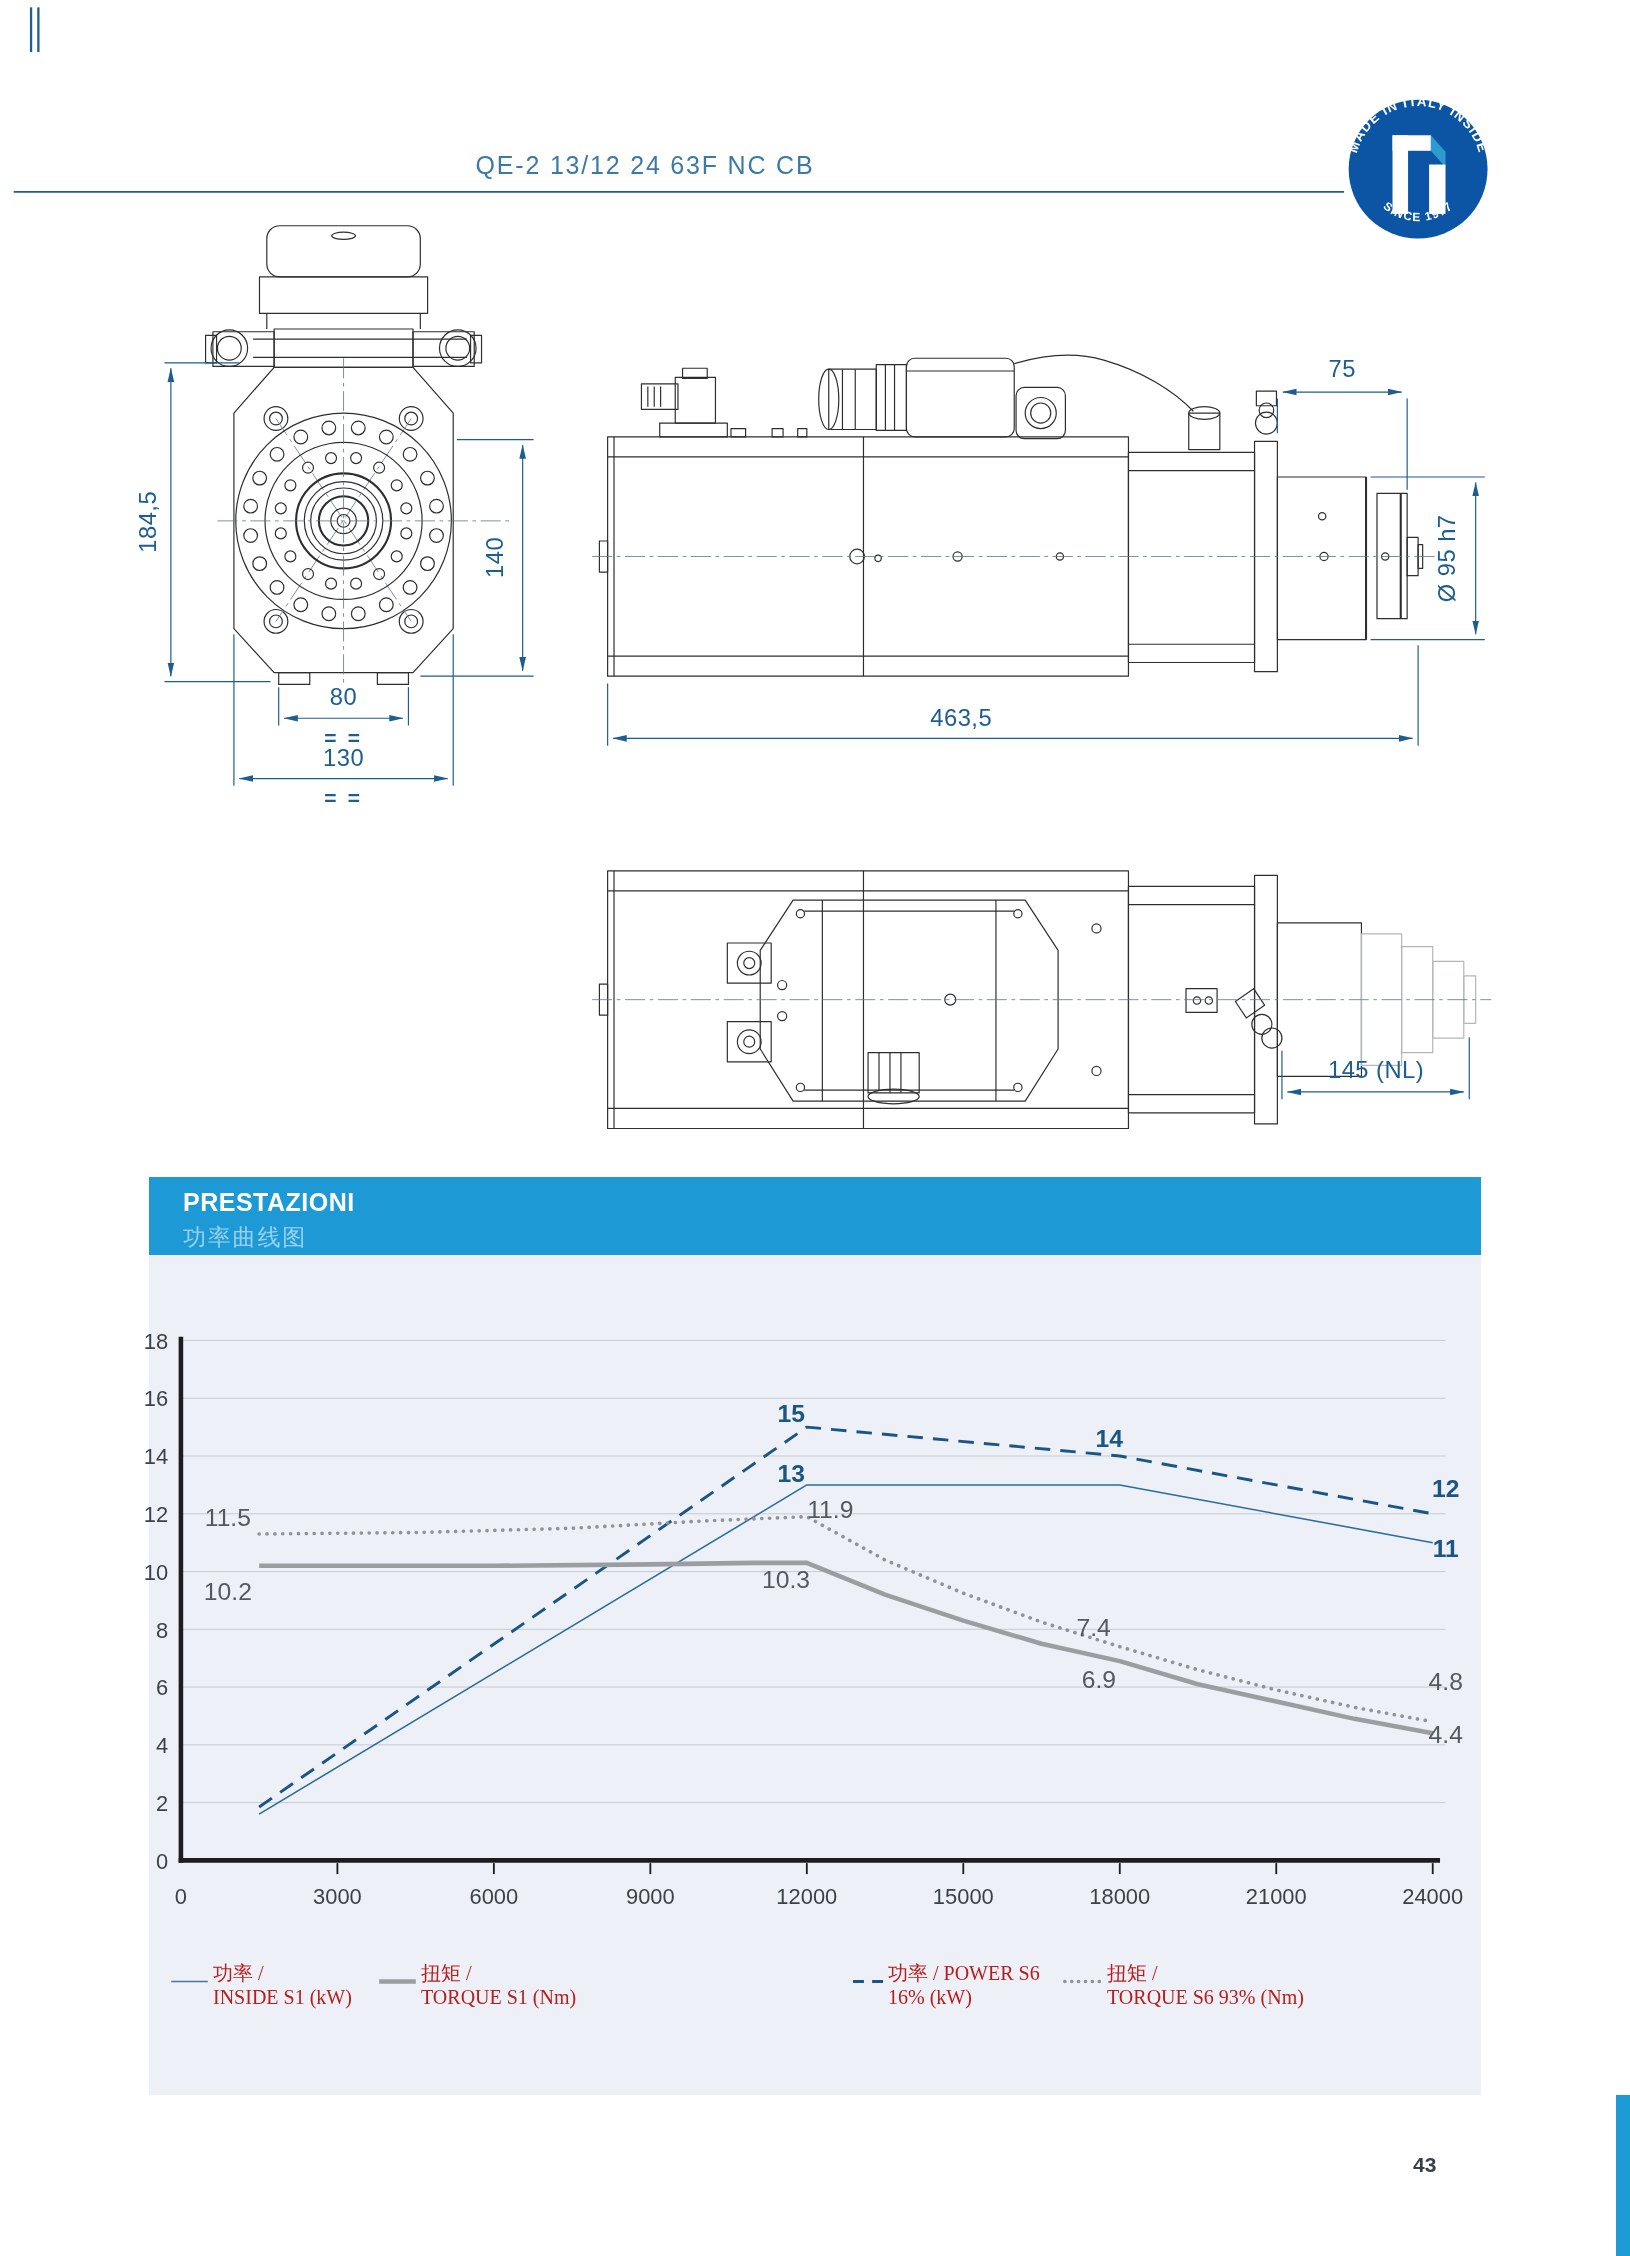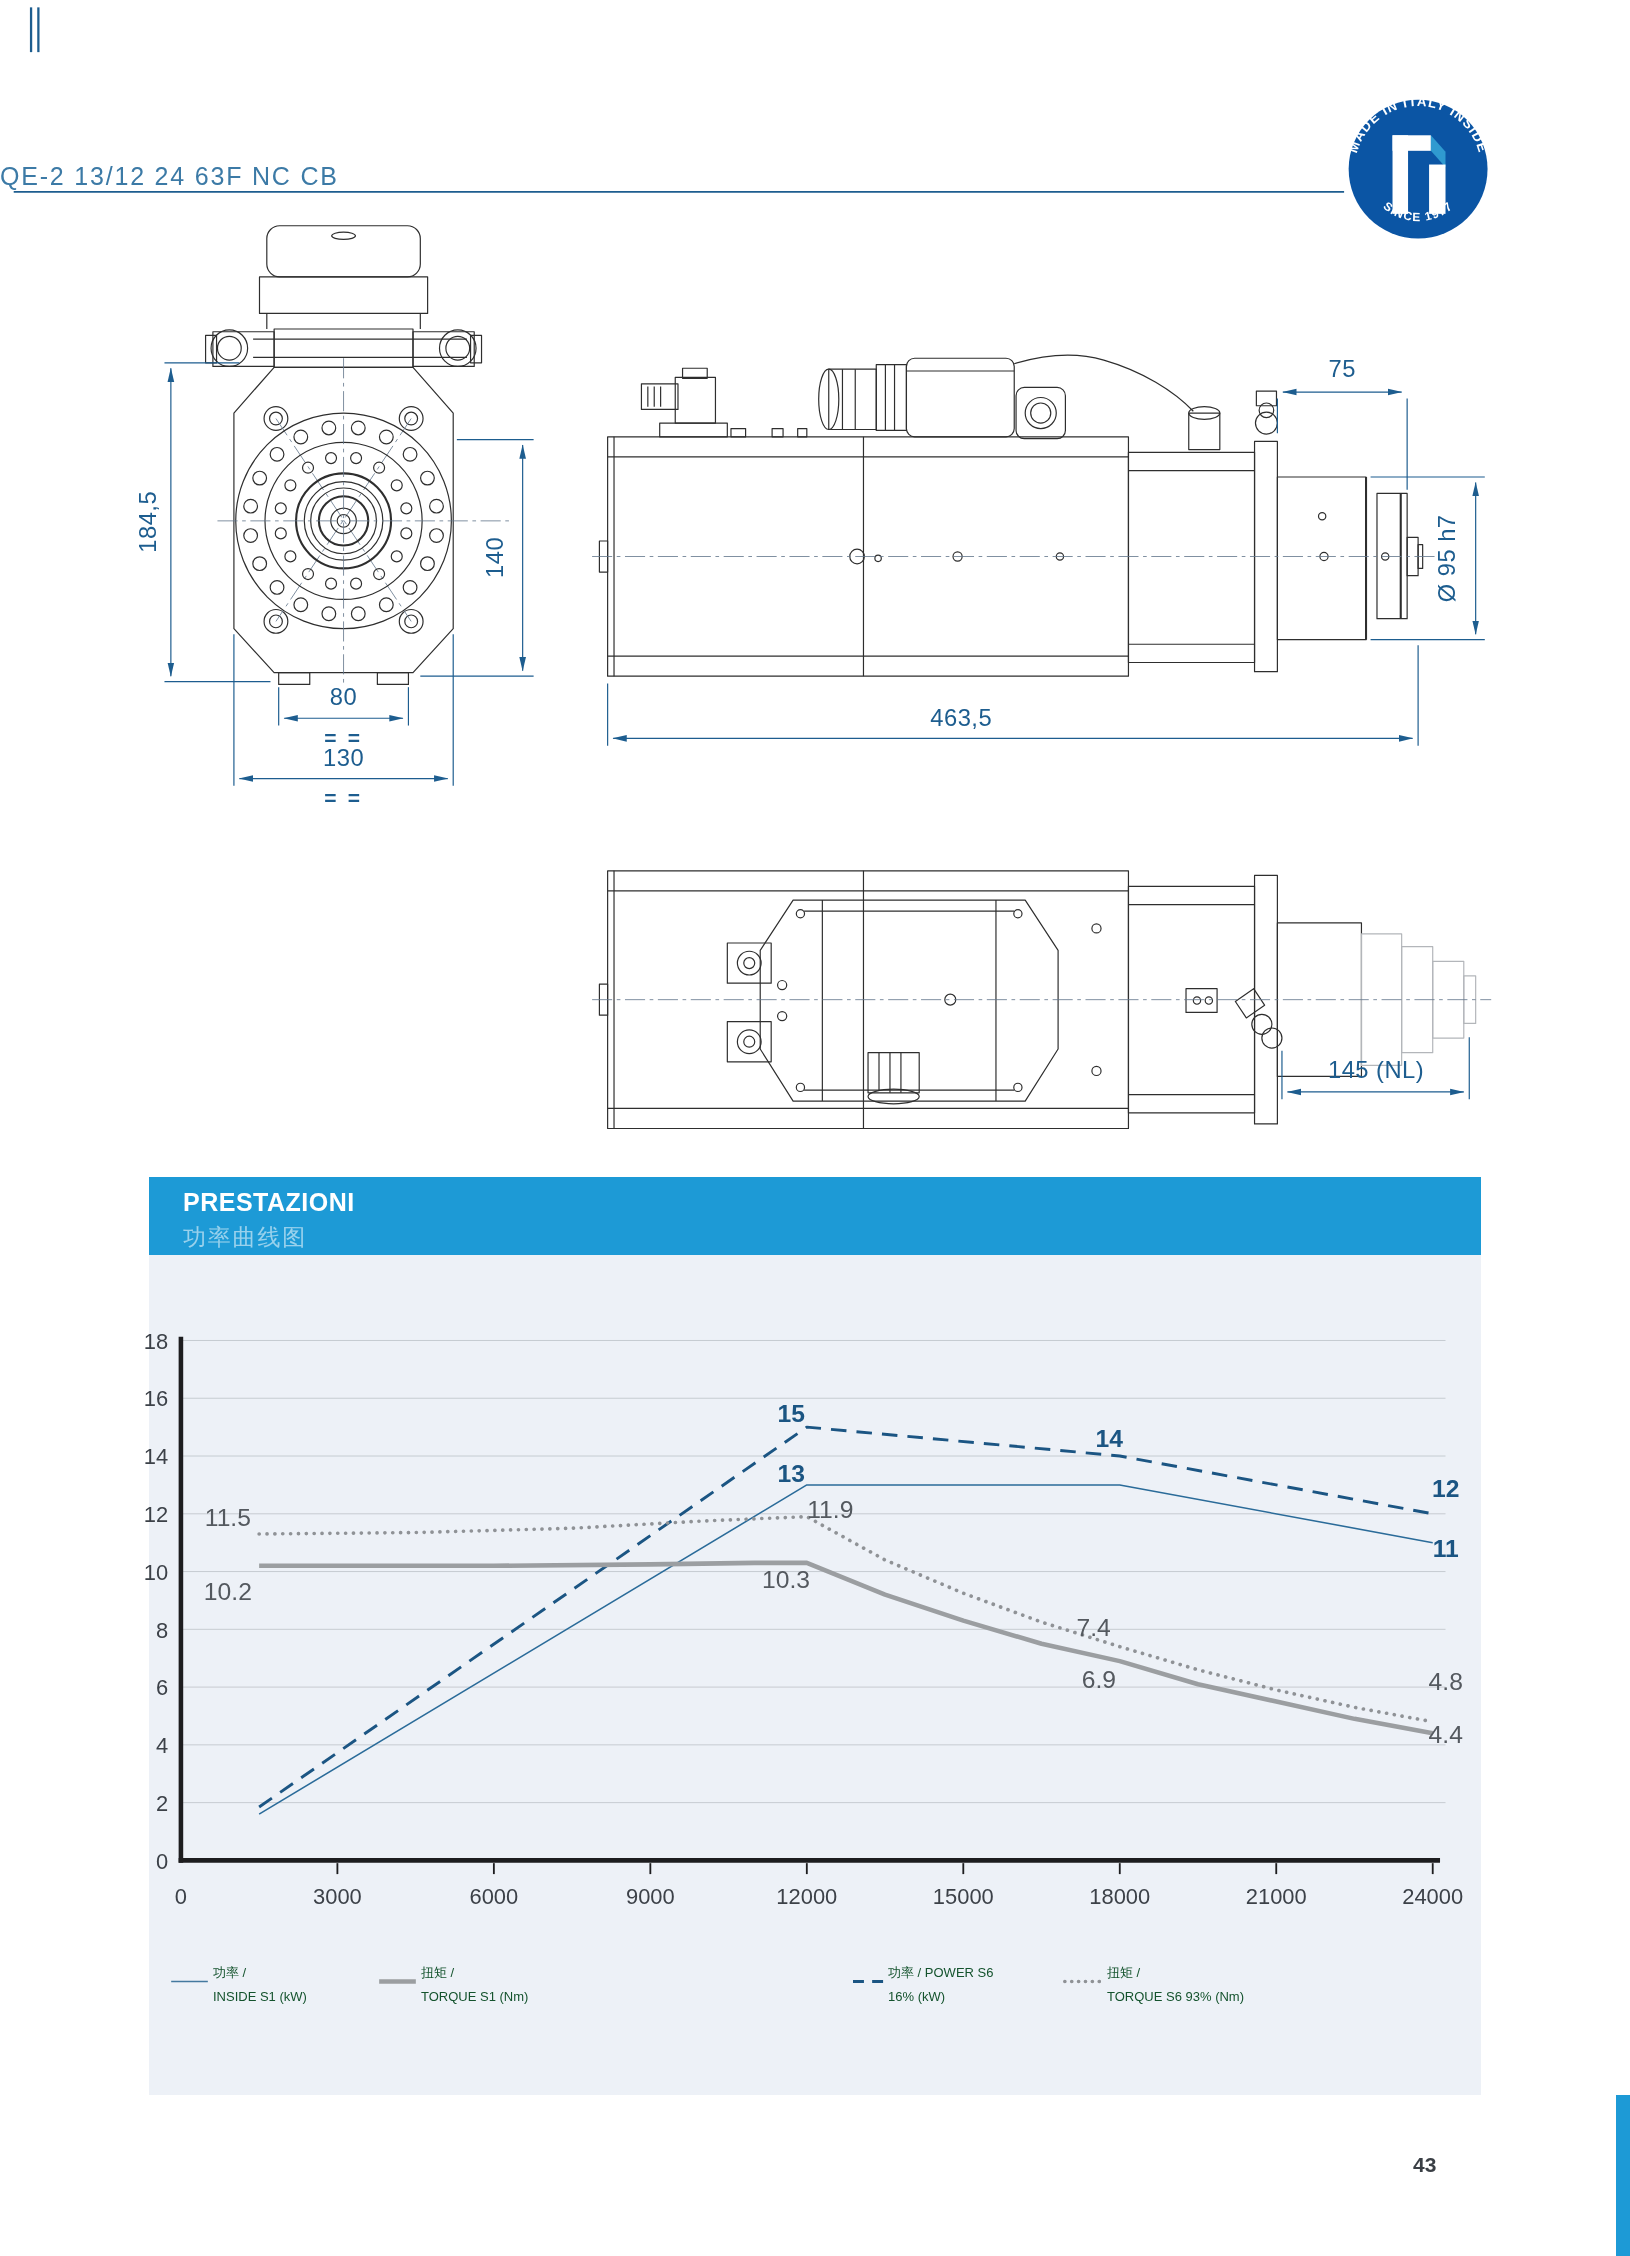--- a/index.html
+++ b/index.html
@@ -13,27 +13,27 @@
   .gray{stroke:#b3b6ba;}
   .dim{stroke:#1d5d8f;fill:none;stroke-width:1.3;}
   .cl{stroke:#64788c;fill:none;stroke-width:0.9;stroke-dasharray:22 5 4 5;}
   .dimtxt{fill:#1d5d8f;font-size:26px;letter-spacing:.5px;font-family:"Liberation Sans",sans-serif;}
   .dimsym{fill:#1d5d8f;font-size:23px;font-weight:700;letter-spacing:3px;font-family:"Liberation Sans",sans-serif;}
   
   .tick{fill:#3c4148;font-size:24px;font-family:"Liberation Sans",sans-serif;}
   .ann-blue{fill:#1b5583;font-size:27px;font-weight:700;font-family:"Liberation Sans",sans-serif;}
   .ann-gray{fill:#54595f;font-size:27px;font-weight:500;font-family:"Liberation Sans",sans-serif;}
   
-  #model-title{left:0;top:162px;width:1290px;text-align:left;font-size:25px;
+  #model-title{left:0;top:151px;width:1290px;text-align:center;font-size:25px;
                letter-spacing:1.8px;color:#3c7aa6;font-weight:400;white-space:nowrap;}
   #perf-bar{left:149px;top:1177px;width:1332px;height:80px;background:#1d9ad6;}
   #perf-title{margin:11px 0 0 34px;color:#ffffff;font-size:25px;font-weight:700;letter-spacing:0.5px;}
   #perf-subtitle{margin:5px 0 0 34px;color:rgba(255,255,255,.55);font-size:23px;letter-spacing:1.8px;}
   #chart-panel{left:149px;top:1255px;width:1332px;height:840px;background:#edf1f7;}
-  .leg-txt{font-size:13px;line-height:24px;color:#14532d;white-space:nowrap;}
+  .leg-txt{font-size:20px;line-height:24px;color:#b91c1c;white-space:nowrap;font-family:Liberation Serif, serif;}
   #page-number{left:1413px;top:2153px;font-size:21px;font-weight:700;color:#3a3f45;}
   #edge-tab{left:1616px;top:2095px;width:14.6px;height:162px;background:#1d9ad6;}
   .badge-arc{fill:#ffffff;font-size:14.5px;font-weight:700;letter-spacing:1.3px;
              font-family:"Liberation Sans",sans-serif;}
 </style>
 </head>
 <body>
 
 <div id="page">
 

